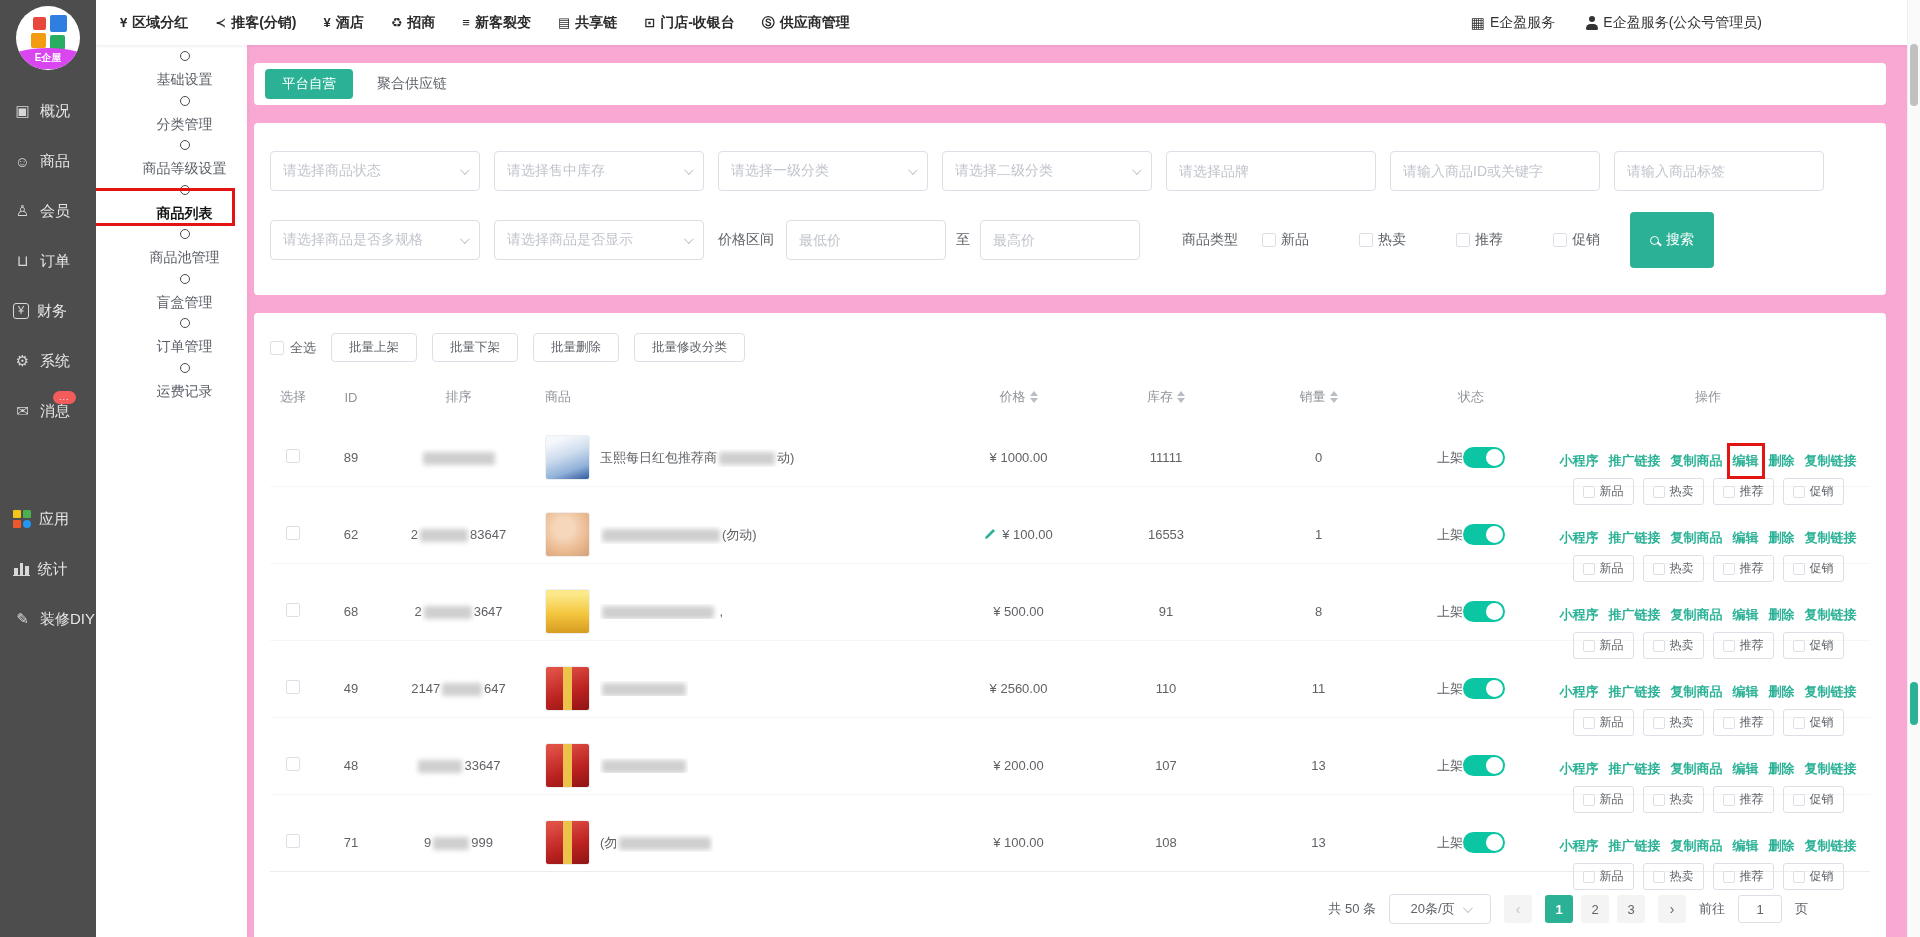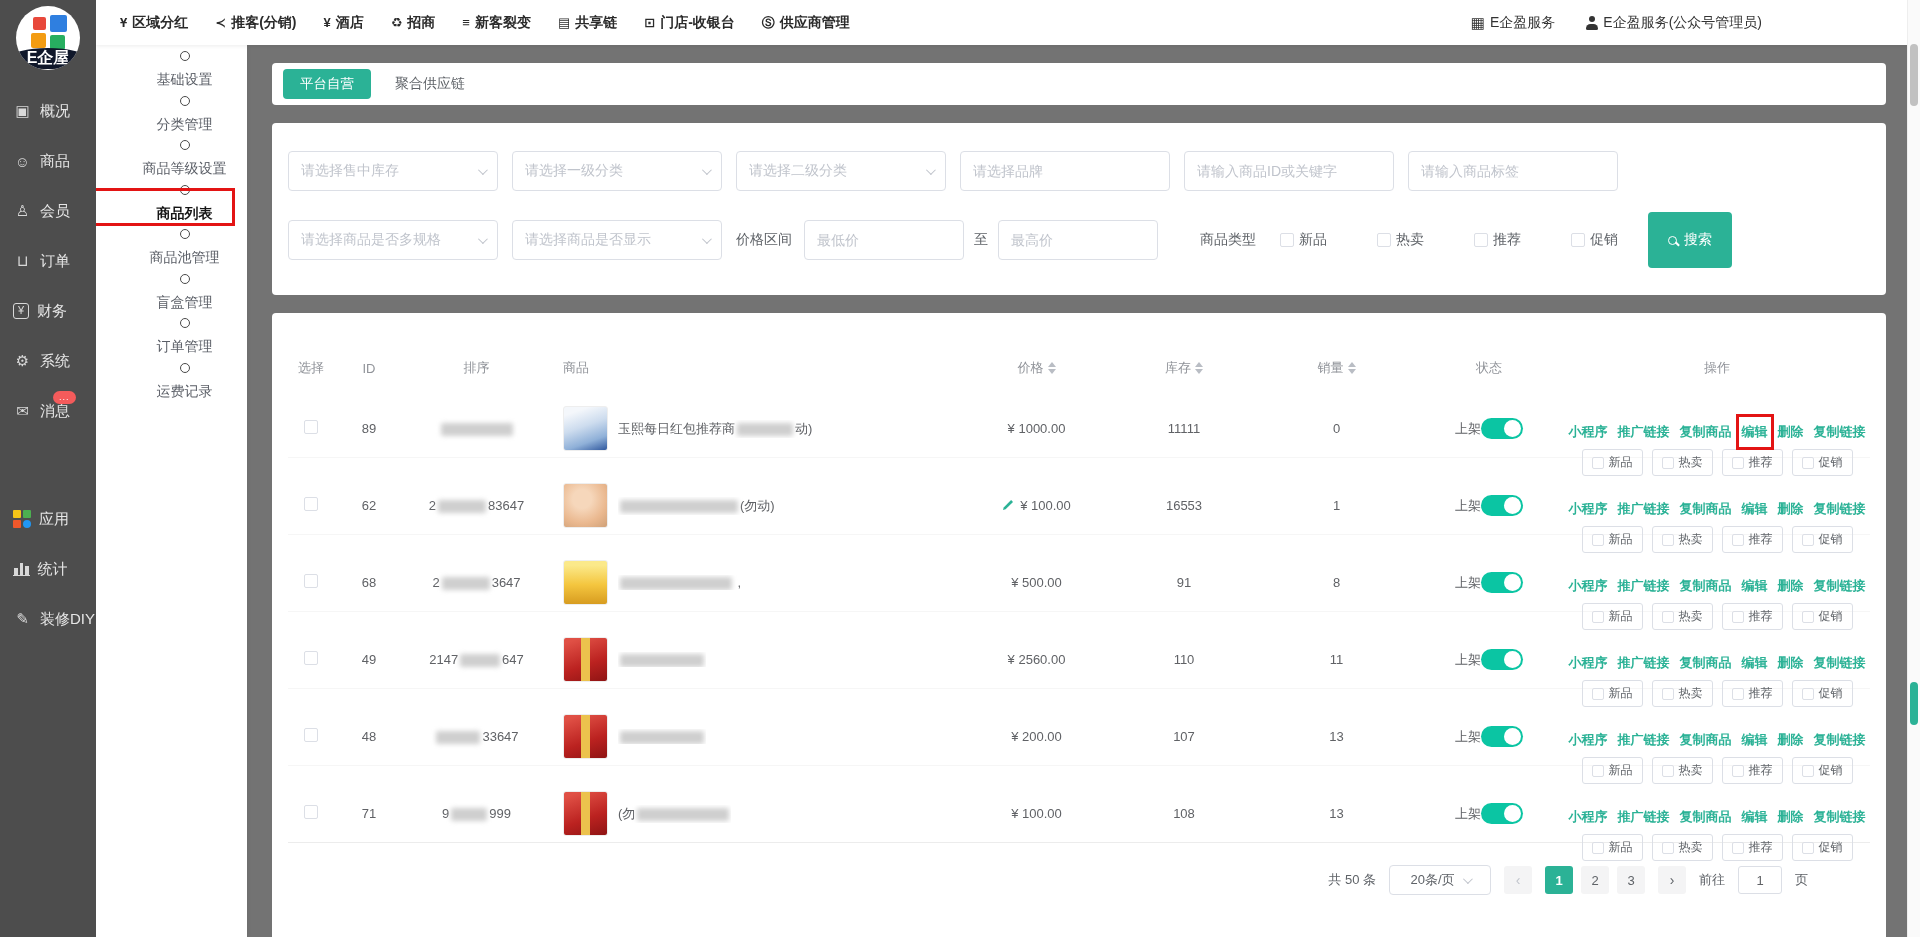--- a/index.html
+++ b/index.html
@@ -12,21 +12,21 @@
   .app{display:flex; width:1920px; height:937px;}
 
   
   .sidebar{width:96px; flex-shrink:0; background:#4d4d4d; color:#e8e8e8; display:flex; flex-direction:column; align-items:stretch; z-index:5;}
   .logo{width:64px;height:64px;border-radius:50%;background:#fff;margin:6px auto 16px;position:relative;overflow:hidden;}
   .logo-blocks span{position:absolute;border-radius:2px;}
   .lb1{left:17px;top:11px;width:13px;height:13px;background:#e8483b;}
   .lb2{right:13px;top:9px;width:17px;height:17px;background:#2f7fe0;}
   .lb3{left:15px;top:27px;width:15px;height:15px;background:#f39c12;}
   .lb4{right:15px;top:29px;width:15px;height:15px;background:#27ae60;}
-  .logo-band{position:absolute;left:-6px;right:-6px;bottom:1px;height:21px;background:#0f172a;border-radius:50% 50% 45% 45%;color:#fff;font-size:16px;font-weight:bold;text-align:center;line-height:19px;}
+  .logo-band{position:absolute;left:-6px;right:-6px;bottom:1px;height:21px;background:#d946ef;border-radius:50% 50% 45% 45%;color:#fff;font-size:10px;font-weight:bold;text-align:center;line-height:19px;}
   .side-item{display:flex;align-items:center;gap:8px;height:50px;padding-left:13px;font-size:15px;color:#e6e6e6;position:relative;cursor:pointer;}
   .side-item .ico{width:19px;text-align:center;font-size:15px;color:#d8d8d8;}
   .ico.boxed{border:1.4px solid #d8d8d8;border-radius:3px;font-size:11px;line-height:13px;height:16px;width:16px;}
   .side-gap{height:58px;}
   .badge{position:absolute;top:5px;left:53px;background:#f45b5b;color:#fff;border-radius:8px;font-size:9px;line-height:13px;padding:0 6px;letter-spacing:1px;}
   .apps-ico{display:grid;grid-template-columns:8px 8px;gap:2px;}
   .apps-ico span{width:8px;height:8px;border-radius:1px;}
   .ap1{background:#f5c518;} .ap2{background:#4caf50;} .ap3{background:#f0582b;} .ap4{background:#2196f3;border-radius:50% !important;}
   .stats-ico{display:flex;align-items:flex-end;gap:2px;height:14px;border-bottom:1.5px solid #d8d8d8;padding:0 1px;}
   .stats-ico span{width:3.5px;background:#d8d8d8;}
@@ -47,21 +47,21 @@
 
   .body-row{flex:1;display:flex;min-height:0;}
   
   .submenu{width:151px;background:#fff;flex-shrink:0;padding-top:6px;box-shadow:1px 0 4px rgba(0,0,0,.05);z-index:3;}
   .sm-item{display:flex;align-items:center;gap:10px;height:44.5px;padding-left:26px;font-size:14px;color:#5a5e66;cursor:pointer;position:relative;flex-direction:column;}
   .sm-dot{width:10px;height:10px;border:1.6px solid #4a4a4a;border-radius:50%;flex-shrink:0;}
   .sm-item.active{font-weight:bold;color:#141414;}
   .sm-item.annotated::after{content:"";position:absolute;left:-5px;right:12px;top:3px;bottom:3px;border:3px solid var(--red);pointer-events:none;}
 
   
-  .main{flex:1;min-width:0;padding:18px 34px 0 25px;background:#737373;}
+  .main{flex:1;min-width:0;padding:18px 34px 0 7px;background:#f9a8d4;}
   .card{background:#fff;border-radius:4px;}
   .tab-card{height:42px;display:flex;align-items:center;padding:0 11px;gap:24px;}
   .tab-active{background:var(--accent);color:#fff;border:none;height:30px;padding:0 17px;border-radius:4px;font-size:13.5px;cursor:pointer;font-family:inherit;}
   .tab-inactive{color:#5f6368;font-size:14px;cursor:pointer;}
 
   .filter-card{margin-top:18px;padding:28px 16px 27px;}
   .f-row{display:flex;align-items:center;gap:14px;}
   .f-row2{margin-top:21px;}
   .sel,.inp{height:40px;border:1px solid var(--bd);border-radius:4px;background:#fff;display:flex;align-items:center;padding:0 12px;font-size:14px;color:var(--ph);}
   .sel{width:210px;justify-content:space-between;cursor:pointer;}
@@ -288,20 +288,24 @@
 
       <main class="main">
 
         <div class="card tab-card">
           <button class="tab-active">平台自营</button>
           <span class="tab-inactive">聚合供应链</span>
         </div>
 
         <div class="card filter-card">
           <div class="f-row" id="f-row1">
+              <div class="sel">
+                <span>请选择商品状态</span>
+                <span class="chev"></span>
+              </div>
               <div class="sel">
                 <span>请选择售中库存</span>
                 <span class="chev"></span>
               </div>
               <div class="sel">
                 <span>请选择一级分类</span>
                 <span class="chev"></span>
               </div>
               <div class="sel">
                 <span>请选择二级分类</span>
@@ -348,20 +352,30 @@
                   <span>促销</span>
                 </label></div>
             <button class="search-btn">
               <span class="mag"></span>
               <span>搜索</span>
             </button>
           </div>
         </div>
 
         <div class="card table-card">
+          <div class="batch" id="batch-row">
+            <label class="selall">
+              <span class="cbx"></span>
+              <span>全选</span>
+            </label>
+          <button class="batch-btn">批量上架</button>
+              <button class="batch-btn">批量下架</button>
+              <button class="batch-btn">批量删除</button>
+              <button class="batch-btn">批量修改分类</button>
+            </div>
           <div class="t-grid t-head" id="t-head">
               <div class="hc">
                 <span>选择</span>
               </div>
               <div class="hc">
                 <span>ID</span>
               </div>
               <div class="hc">
                 <span>排序</span>
               </div>

